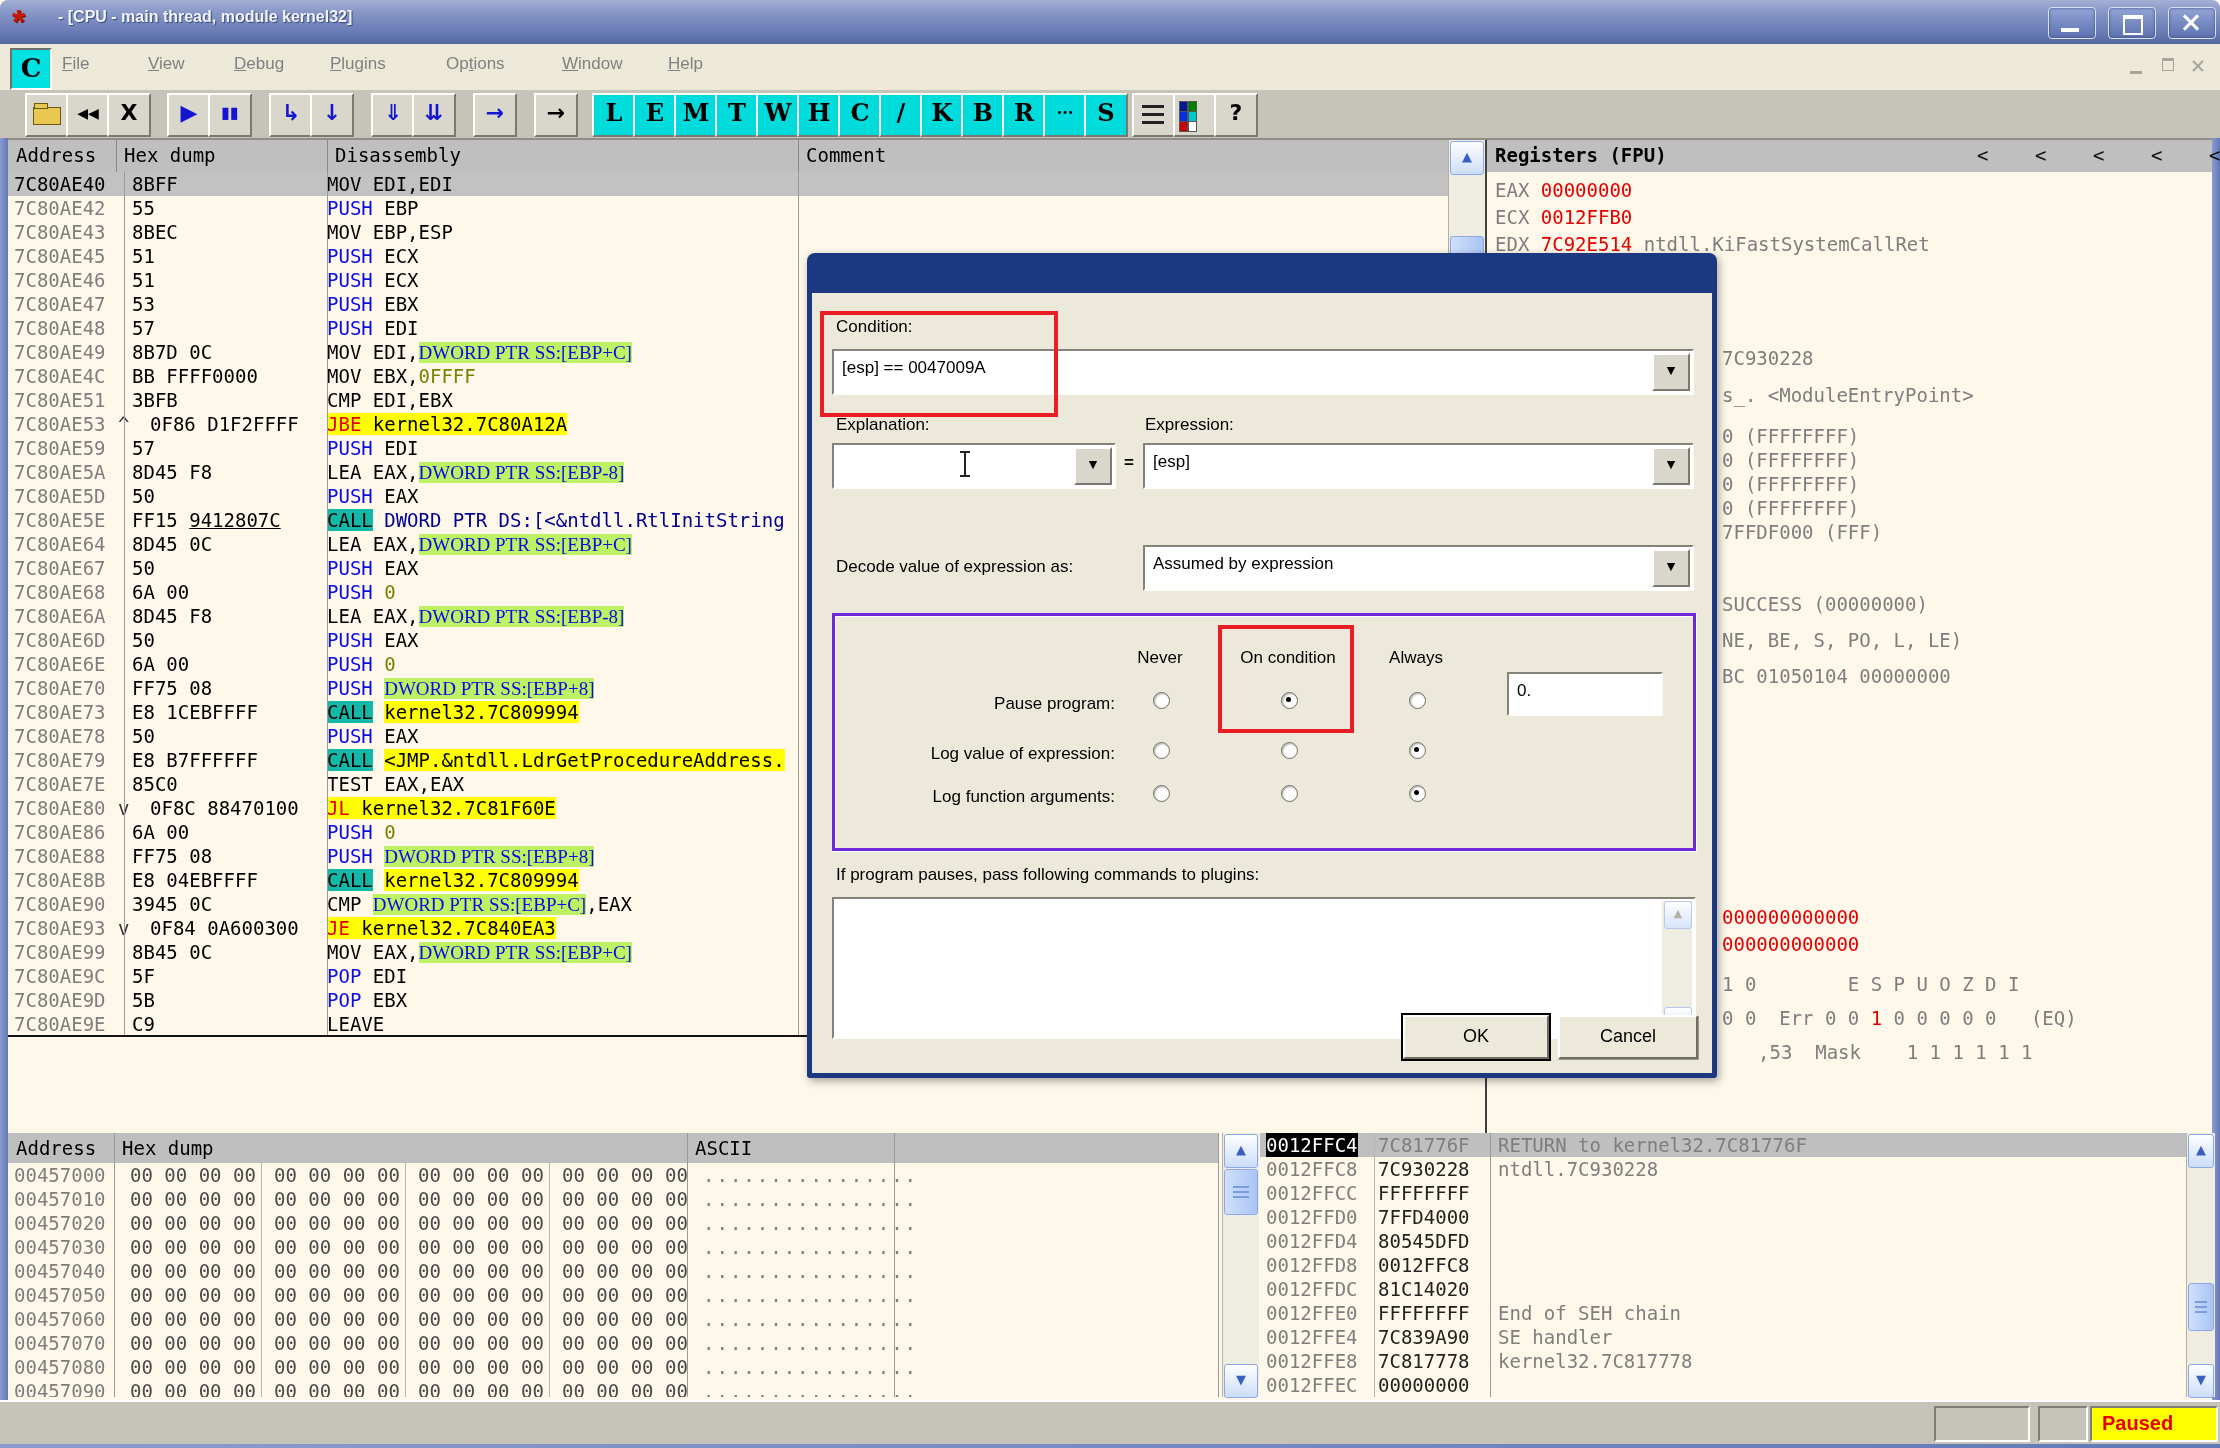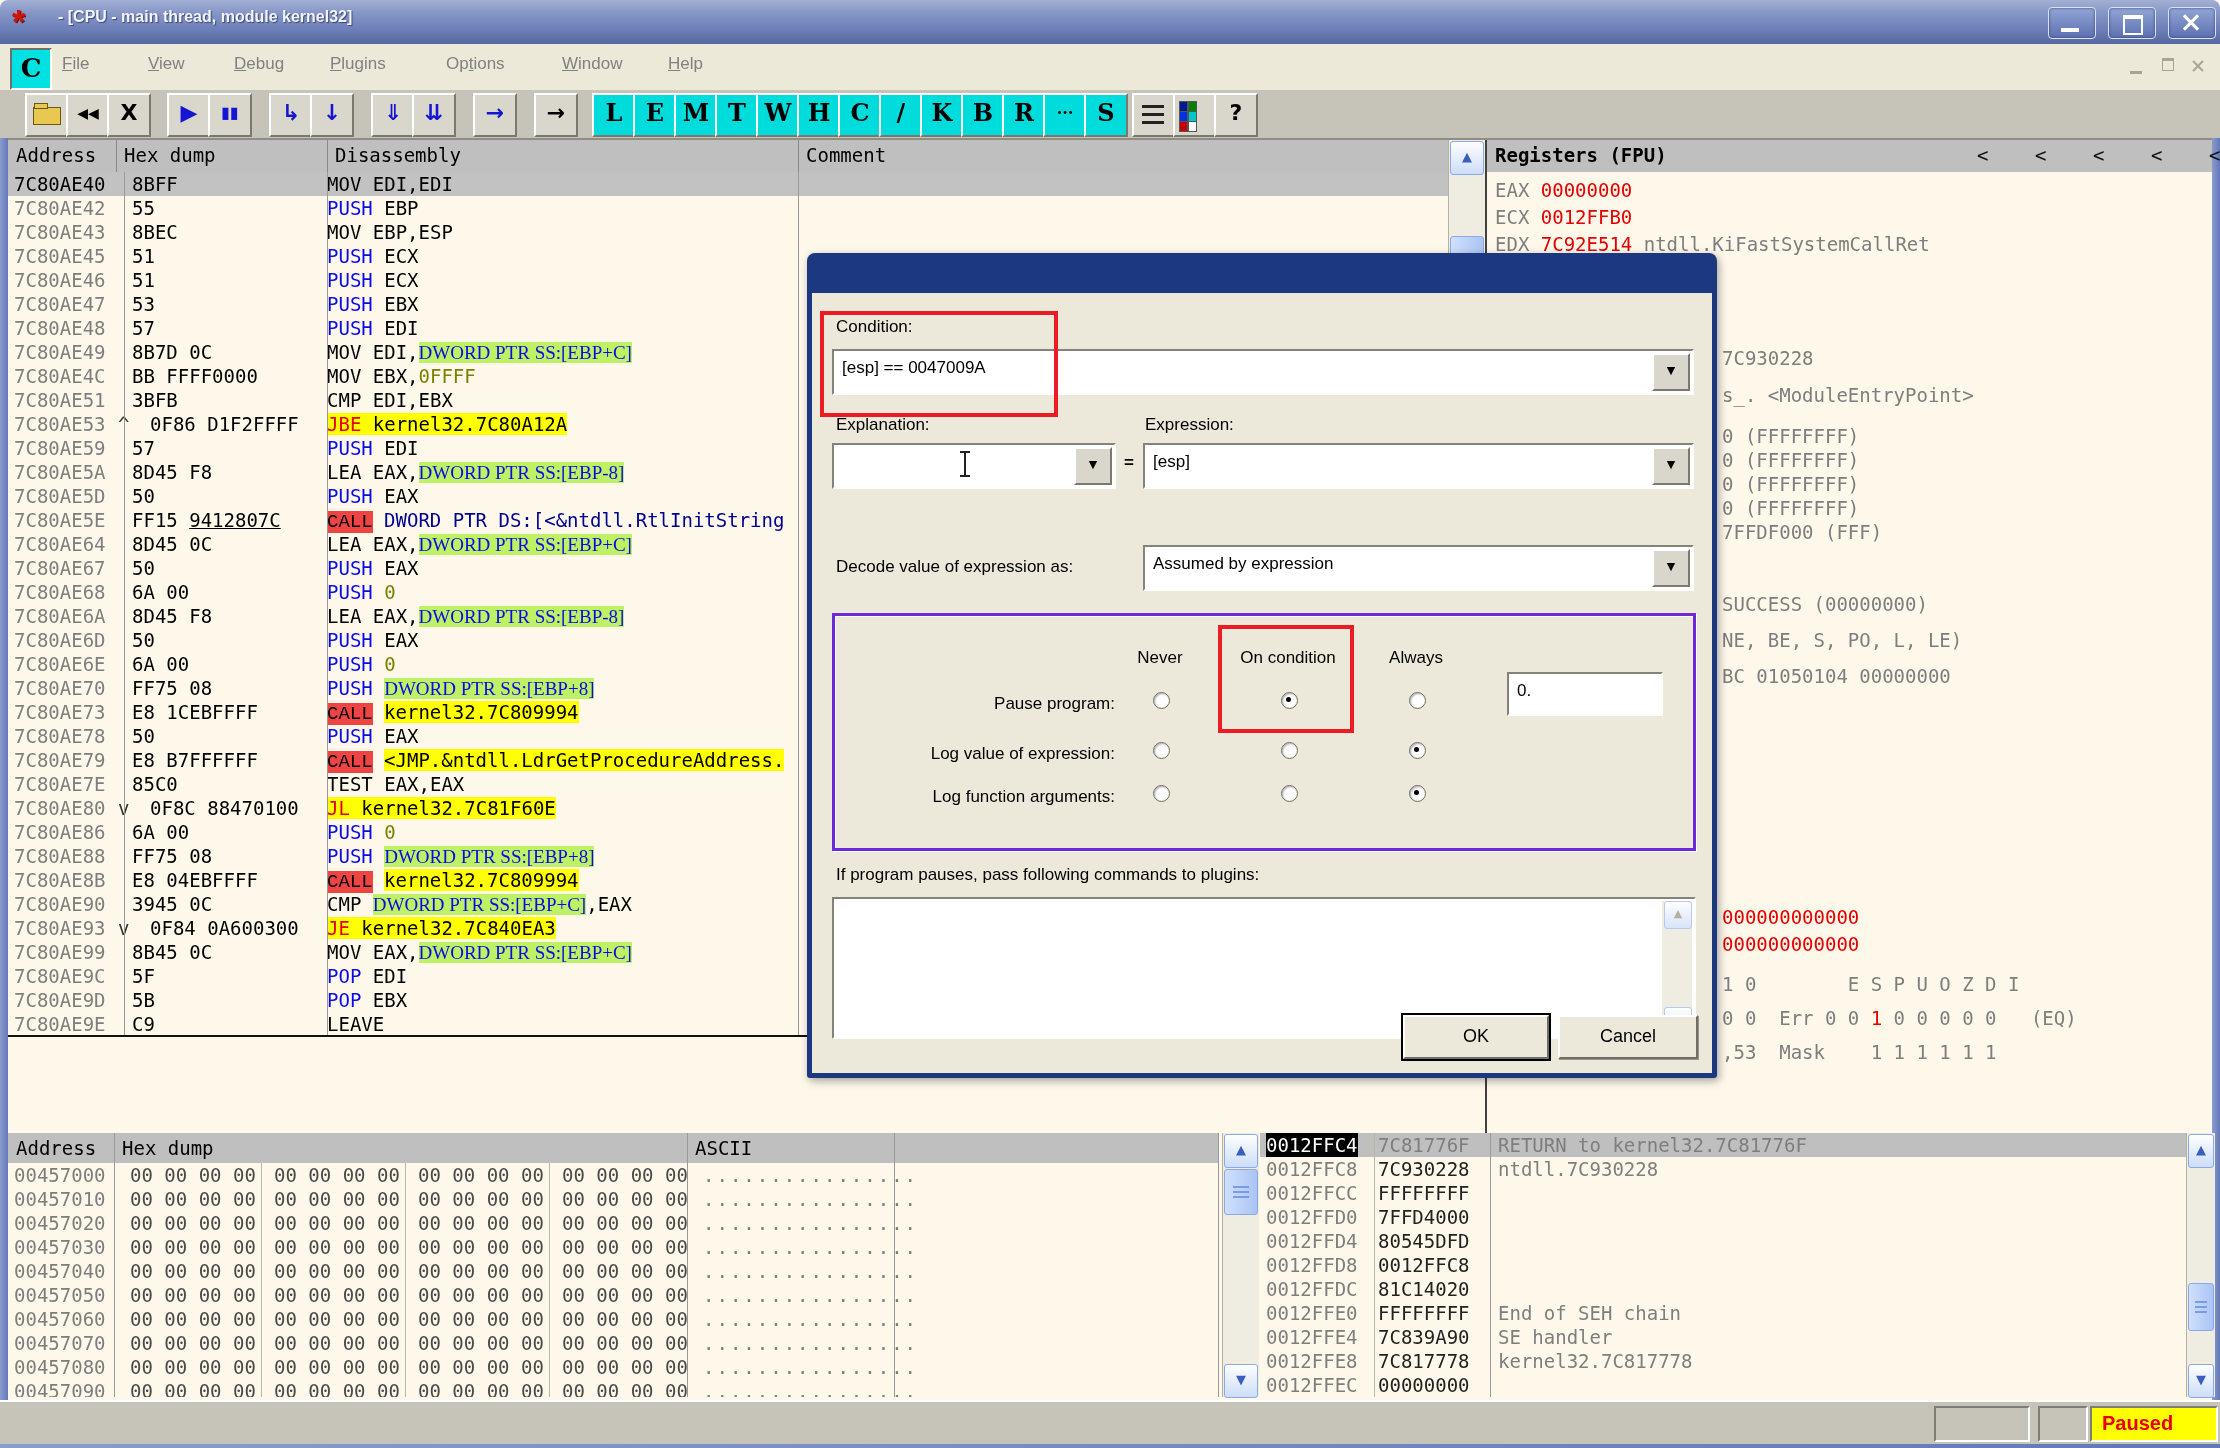--- a/index.html
+++ b/index.html
@@ -63,21 +63,21 @@
   .da{position:absolute;left:6px;color:#7E7E7E;}
   .drow.sel .da{color:#000;}
   .dm{position:absolute;left:110px;color:#333;}
   .dh{position:absolute;left:124px;}
   .drow.m .dh{left:142px;}
   .di{position:absolute;left:319px;width:471px;overflow:hidden;}
   .vline{width:1px;background:#9a9a9a;}
   .s-k{color:#000;} .s-g{color:#7E7E7E;} .s-r{color:#E40000;}
   .s-b{color:#0A0AE6;} .s-n{color:#000092;} .s-o{color:#7E7E00;}
   .s-bc{color:#0A0AE6;background:#bef264;font-family:Liberation Serif, serif;}
-  .s-kc{color:#000;background:#ef4444;font-family:Liberation Mono, monospace;}
+  .s-kc{color:#000;background:#14b8a6;}
   .s-ky{color:#000;background:#FFFF00;}
   .s-ry{color:#E40000;background:#FFFF00;}
   .s-u{color:#000;text-decoration:underline;}
 
   
   #registers{left:1487px;top:172px;width:725px;height:961px;background:#FDF8EA;overflow:hidden;}
   .regrow{position:absolute;left:8px;}
   .chev{position:absolute;top:3px;color:#111;}
 
   
@@ -261,21 +261,21 @@
       <div class="abs mono" style="top: 300px; left: 235px;"><span class="s-g">0 (FFFFFFFF)</span></div>
       <div class="abs mono" style="top: 324px; left: 235px;"><span class="s-g">0 (FFFFFFFF)</span></div>
       <div class="abs mono" style="top: 348px; left: 235px;"><span class="s-g">7FFDF000 (FFF)</span></div>
       <div class="abs mono" style="top: 420px; left: 235px;"><span class="s-g">SUCCESS (00000000)</span></div>
       <div class="abs mono" style="top: 456px; left: 235px;"><span class="s-g">NE, BE, S, PO, L, LE)</span></div>
       <div class="abs mono" style="top: 492px; left: 235px;"><span class="s-g">BC 01050104 00000000</span></div>
       <div class="abs mono" style="top: 733px; left: 235px;"><span class="s-r">000000000000</span></div>
       <div class="abs mono" style="top: 760px; left: 235px;"><span class="s-r">000000000000</span></div>
       <div class="abs mono" style="top: 800px; left: 235px;"><span class="s-g">1 0        E S P U O Z D I</span></div>
       <div class="abs mono" style="top: 834px; left: 235px;"><span class="s-g">0 0  Err 0 0 </span><span class="s-r">1</span><span class="s-g"> 0 0 0 0 0   (EQ)</span></div>
-      <div class="abs mono" style="top: 868px; left: 235px;"><span class="s-g">,53  Mask    1 1 1 1 1 1</span></div>
+      <div class="abs mono" style="top: 868px; left: 235px; padding-left: 36px;"><span class="s-g">,53  Mask    1 1 1 1 1 1</span></div>
     </div>
 
   <div class="abs hdr mono" style="left:8px;top:1133px;width:1210px;height:30px;">
     <div class="hcell" style="left:0;width:106px;"><span class="hlabel">Address</span></div>
     <div class="hcell" style="left:106px;width:573px;"><span class="hlabel">Hex dump</span></div>
     <div class="hcell" style="left:679px;width:207px;"><span class="hlabel">ASCII</span></div>
     <div class="hcell" style="left:886px;width:324px;border-right:none;"></div>
   </div>
 
   <div class="abs mono" id="dump-rows" style="left:8px;top:1163px;width:1210px;height:234px;"><div class="prow" style="top: 0px;"><span class="abs s-g" style="left: 6px;">00457000</span><span class="abs" style="left: 122px; color: rgb(74, 74, 74);">00 00 00 00</span><span class="abs" style="left: 266px; color: rgb(74, 74, 74);">00 00 00 00</span><span class="abs" style="left: 410px; color: rgb(74, 74, 74);">00 00 00 00</span><span class="abs" style="left: 554px; color: rgb(74, 74, 74);">00 00 00 00</span><span class="abs s-g" style="left: 695px; letter-spacing: 2px;">................</span></div><div class="prow" style="top: 24px;"><span class="abs s-g" style="left: 6px;">00457010</span><span class="abs" style="left: 122px; color: rgb(74, 74, 74);">00 00 00 00</span><span class="abs" style="left: 266px; color: rgb(74, 74, 74);">00 00 00 00</span><span class="abs" style="left: 410px; color: rgb(74, 74, 74);">00 00 00 00</span><span class="abs" style="left: 554px; color: rgb(74, 74, 74);">00 00 00 00</span><span class="abs s-g" style="left: 695px; letter-spacing: 2px;">................</span></div><div class="prow" style="top: 48px;"><span class="abs s-g" style="left: 6px;">00457020</span><span class="abs" style="left: 122px; color: rgb(74, 74, 74);">00 00 00 00</span><span class="abs" style="left: 266px; color: rgb(74, 74, 74);">00 00 00 00</span><span class="abs" style="left: 410px; color: rgb(74, 74, 74);">00 00 00 00</span><span class="abs" style="left: 554px; color: rgb(74, 74, 74);">00 00 00 00</span><span class="abs s-g" style="left: 695px; letter-spacing: 2px;">................</span></div><div class="prow" style="top: 72px;"><span class="abs s-g" style="left: 6px;">00457030</span><span class="abs" style="left: 122px; color: rgb(74, 74, 74);">00 00 00 00</span><span class="abs" style="left: 266px; color: rgb(74, 74, 74);">00 00 00 00</span><span class="abs" style="left: 410px; color: rgb(74, 74, 74);">00 00 00 00</span><span class="abs" style="left: 554px; color: rgb(74, 74, 74);">00 00 00 00</span><span class="abs s-g" style="left: 695px; letter-spacing: 2px;">................</span></div><div class="prow" style="top: 96px;"><span class="abs s-g" style="left: 6px;">00457040</span><span class="abs" style="left: 122px; color: rgb(74, 74, 74);">00 00 00 00</span><span class="abs" style="left: 266px; color: rgb(74, 74, 74);">00 00 00 00</span><span class="abs" style="left: 410px; color: rgb(74, 74, 74);">00 00 00 00</span><span class="abs" style="left: 554px; color: rgb(74, 74, 74);">00 00 00 00</span><span class="abs s-g" style="left: 695px; letter-spacing: 2px;">................</span></div><div class="prow" style="top: 120px;"><span class="abs s-g" style="left: 6px;">00457050</span><span class="abs" style="left: 122px; color: rgb(74, 74, 74);">00 00 00 00</span><span class="abs" style="left: 266px; color: rgb(74, 74, 74);">00 00 00 00</span><span class="abs" style="left: 410px; color: rgb(74, 74, 74);">00 00 00 00</span><span class="abs" style="left: 554px; color: rgb(74, 74, 74);">00 00 00 00</span><span class="abs s-g" style="left: 695px; letter-spacing: 2px;">................</span></div><div class="prow" style="top: 144px;"><span class="abs s-g" style="left: 6px;">00457060</span><span class="abs" style="left: 122px; color: rgb(74, 74, 74);">00 00 00 00</span><span class="abs" style="left: 266px; color: rgb(74, 74, 74);">00 00 00 00</span><span class="abs" style="left: 410px; color: rgb(74, 74, 74);">00 00 00 00</span><span class="abs" style="left: 554px; color: rgb(74, 74, 74);">00 00 00 00</span><span class="abs s-g" style="left: 695px; letter-spacing: 2px;">................</span></div><div class="prow" style="top: 168px;"><span class="abs s-g" style="left: 6px;">00457070</span><span class="abs" style="left: 122px; color: rgb(74, 74, 74);">00 00 00 00</span><span class="abs" style="left: 266px; color: rgb(74, 74, 74);">00 00 00 00</span><span class="abs" style="left: 410px; color: rgb(74, 74, 74);">00 00 00 00</span><span class="abs" style="left: 554px; color: rgb(74, 74, 74);">00 00 00 00</span><span class="abs s-g" style="left: 695px; letter-spacing: 2px;">................</span></div><div class="prow" style="top: 192px;"><span class="abs s-g" style="left: 6px;">00457080</span><span class="abs" style="left: 122px; color: rgb(74, 74, 74);">00 00 00 00</span><span class="abs" style="left: 266px; color: rgb(74, 74, 74);">00 00 00 00</span><span class="abs" style="left: 410px; color: rgb(74, 74, 74);">00 00 00 00</span><span class="abs" style="left: 554px; color: rgb(74, 74, 74);">00 00 00 00</span><span class="abs s-g" style="left: 695px; letter-spacing: 2px;">................</span></div><div class="prow" style="top: 216px;"><span class="abs s-g" style="left: 6px;">00457090</span><span class="abs" style="left: 122px; color: rgb(74, 74, 74);">00 00 00 00</span><span class="abs" style="left: 266px; color: rgb(74, 74, 74);">00 00 00 00</span><span class="abs" style="left: 410px; color: rgb(74, 74, 74);">00 00 00 00</span><span class="abs" style="left: 554px; color: rgb(74, 74, 74);">00 00 00 00</span><span class="abs s-g" style="left: 695px; letter-spacing: 2px;">................</span></div></div>

